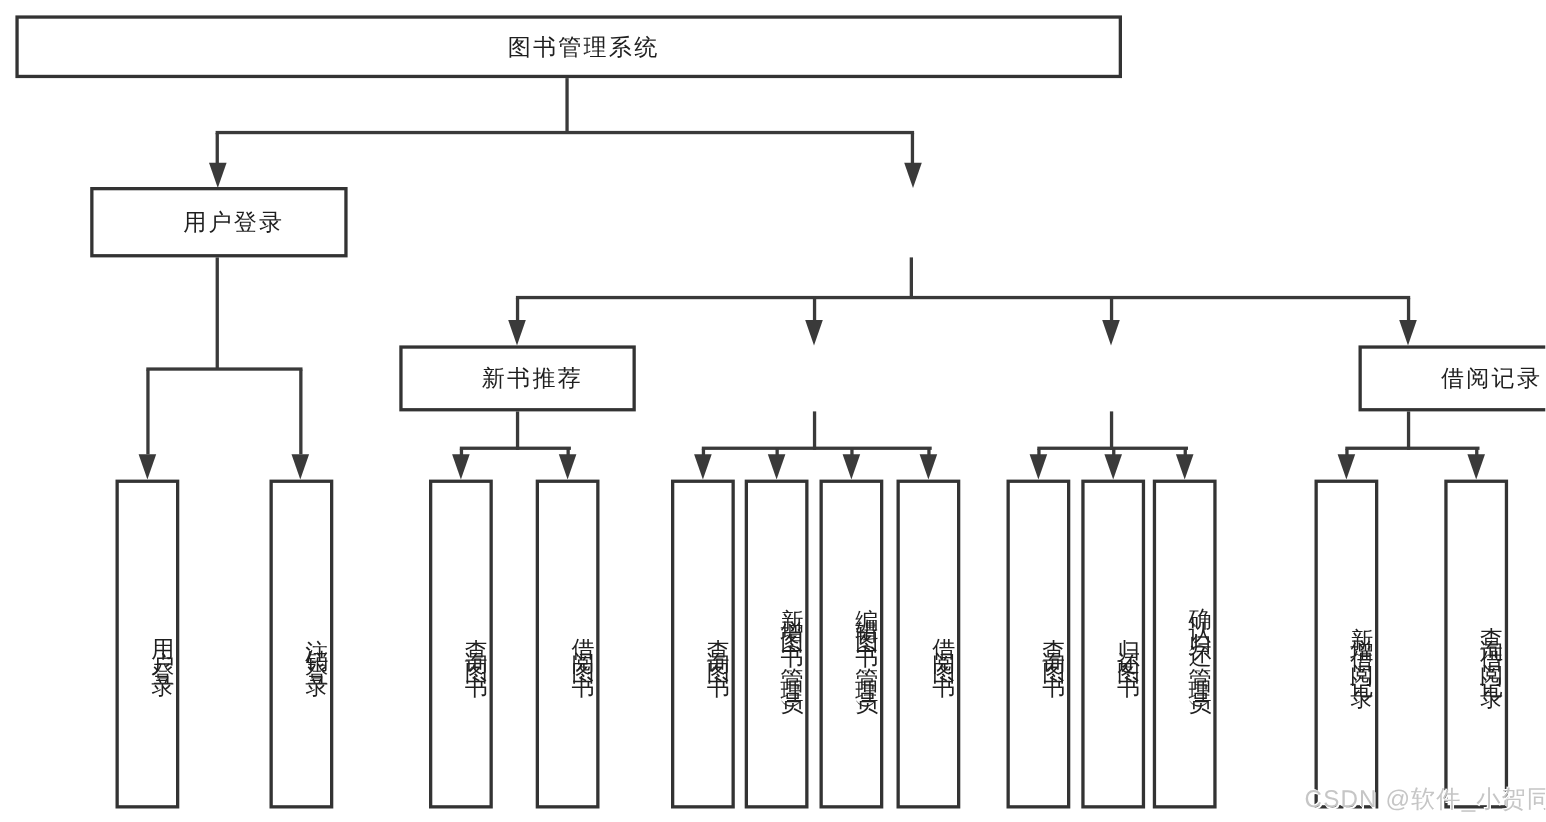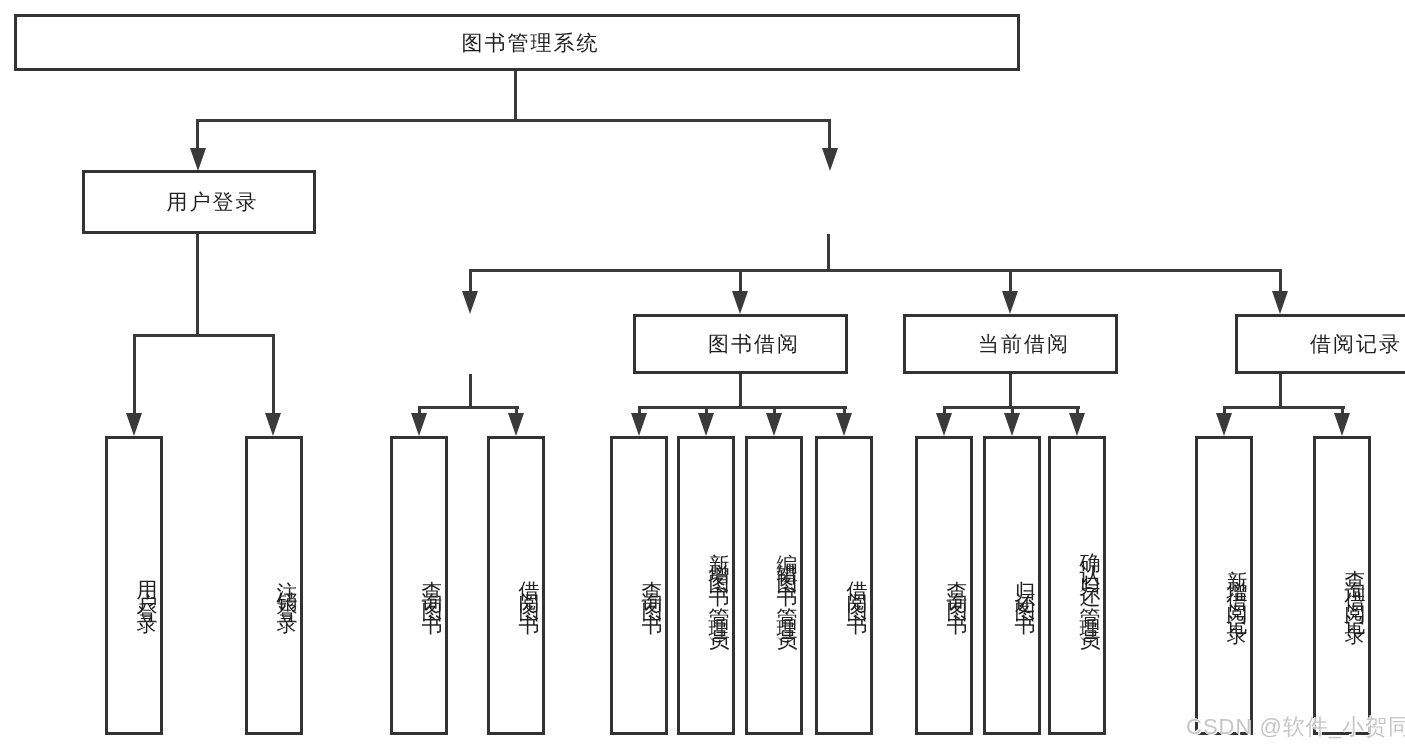--- a/index.html
+++ b/index.html
@@ -66,25 +66,22 @@
   <div class="ln" style="left:469px;top:269px;width:813px;height:3px"></div>
   <div class="ln" style="left:469px;top:271px;width:3px;height:20px"></div>
   <div class="ln" style="left:739px;top:271px;width:3px;height:20px"></div>
   <div class="ln" style="left:1009px;top:271px;width:3px;height:20px"></div>
   <div class="ln" style="left:1279px;top:271px;width:3px;height:20px"></div>
   <div class="arw" style="left:462px;top:291px"></div>
   <div class="arw" style="left:732px;top:291px"></div>
   <div class="arw" style="left:1002px;top:291px"></div>
   <div class="arw" style="left:1272px;top:291px"></div>
 
-  <div class="box lvl3" style="left:633px">
-    <span>图书借阅</span>
-  </div>
-  <div class="box lvl3" style="left:903px">
-    <span>当前借阅</span>
+  <div class="box lvl3" style="left:363px">
+    <span>新书推荐</span>
   </div>
   <div class="box lvl3" style="left:1235px">
     <span>借阅记录</span>
   </div>
 
   <div class="ln" style="left:469px;top:374px;width:3px;height:35px"></div>
   <div class="ln" style="left:418px;top:406px;width:101px;height:3px"></div>
   <div class="ln" style="left:418px;top:408px;width:3px;height:6px"></div>
   <div class="ln" style="left:515px;top:408px;width:3px;height:6px"></div>
   <div class="arw" style="left:411px;top:413px"></div>

